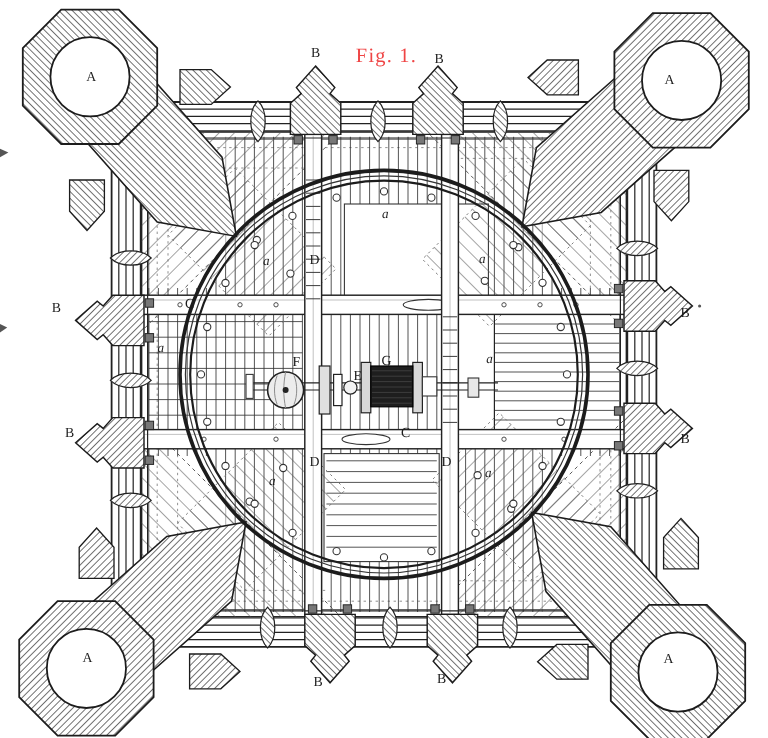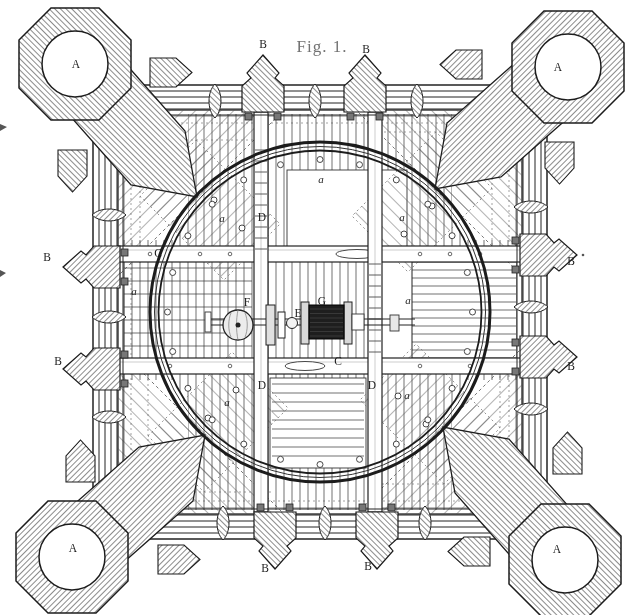--- a/index.html
+++ b/index.html
@@ -5,21 +5,21 @@
   html,body{margin:0;padding:0;background:#ffffff;}
   #stage{position:relative;width:640px;height:615px;background:#ffffff;overflow:hidden;
          font-family:"Liberation Serif","DejaVu Serif",serif;}
   svg{position:absolute;left:0;top:0;}
   #label-layer{position:absolute;left:0;top:0;width:640px;height:615px;}
   .lbl{position:absolute;transform:translate(-50%,-50%);color:#1c1c1c;line-height:1;
        font-family:"Liberation Serif","DejaVu Serif",serif;white-space:nowrap;}
   .cap{font-size:11.5px;}
   .ital{font-size:11px;font-style:italic;}
   #figure-title{position:absolute;left:322px;top:47px;transform:translate(-50%,-50%);
-       font-size:17px;letter-spacing:1px;color:#737373;}
+       font-size:17px;letter-spacing:1px;color:#ef4444;}
 </style>
 </head>
 <body>
 
 <div id="stage">
 
 <svg id="plan" width="640" height="615" viewBox="0 0 640 615">
   <defs>
     <pattern id="ph" width="4" height="4" patternUnits="userSpaceOnUse" patternTransform="rotate(-45)">
       <line x1="0" y1="0" x2="0" y2="4" stroke="#2a2a2a" stroke-width="1.1"></line>

